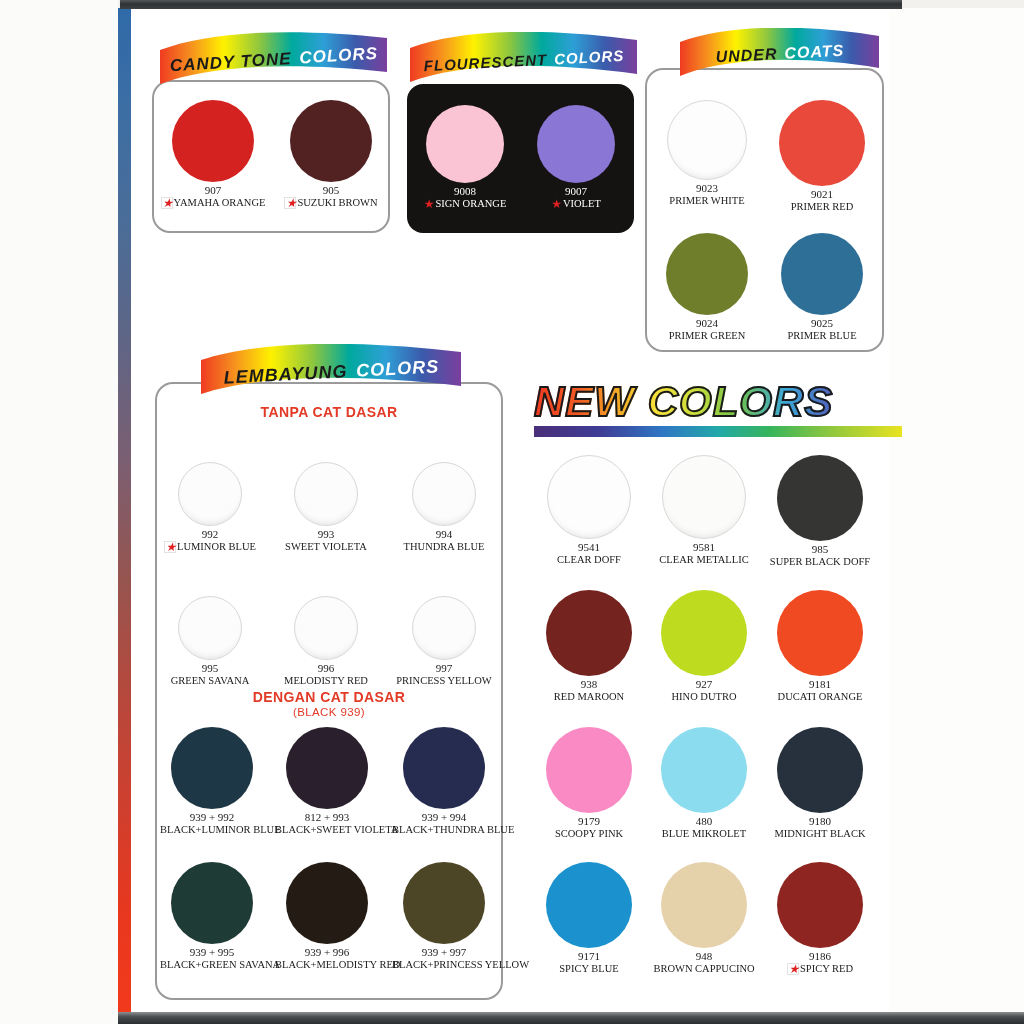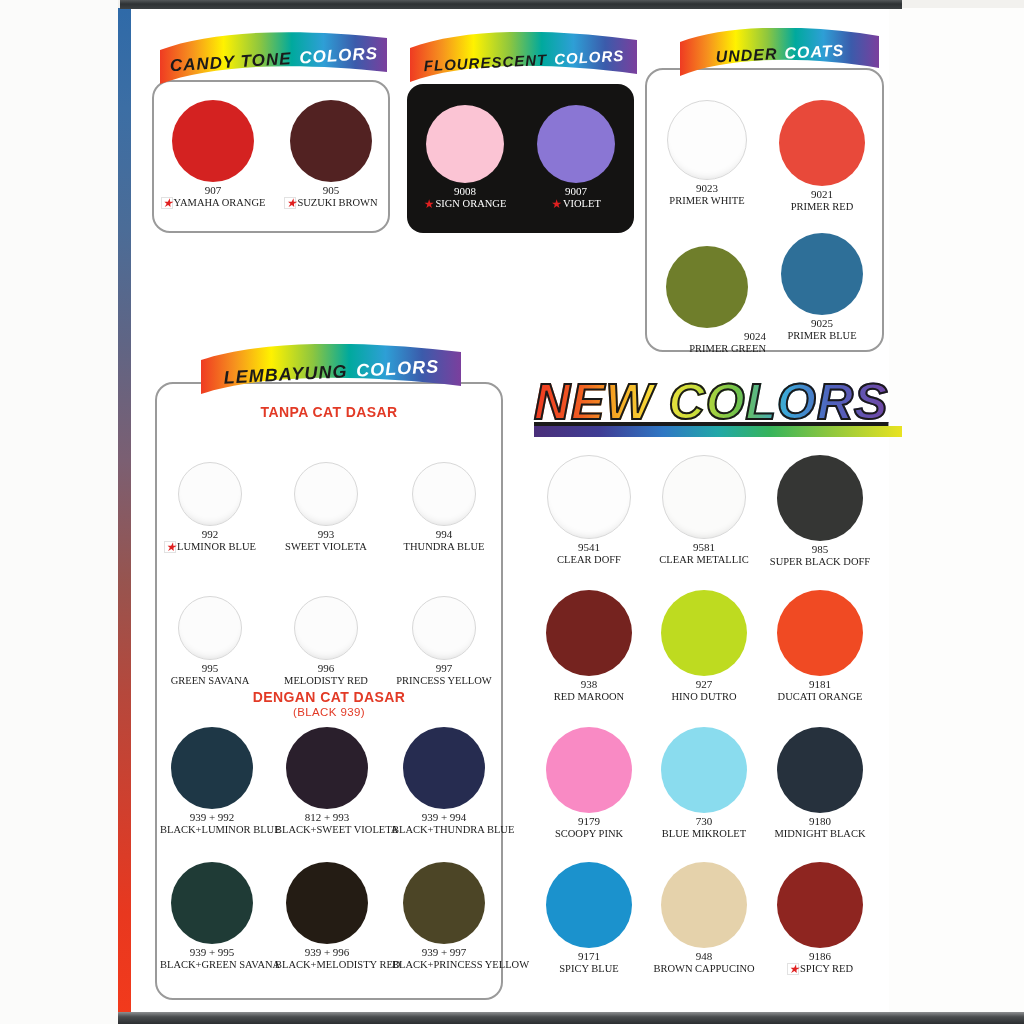--- a/index.html
+++ b/index.html
@@ -137,35 +137,34 @@
     letter-spacing:.4px;
   }
   .sub-head small{ font-weight:normal; font-size:11.5px; display:block; margin-top:1px;}
 
   
   .newcolors{
     position:absolute;
     left:534px; top:381px; width:370px; height:42px;
   }
   .nc-title{
-    font-size:50px;
+    font-size:42px;
     font-weight:bold;
     font-style:italic;
     letter-spacing:1px;
     line-height:42px;
     background:linear-gradient(90deg,
       #ef3b22 0%, #f05a22 12%, #f5a623 22%, #f7e13b 33%,
       #c8dd3b 44%, #6fc24a 55%, #3ba7d9 68%, #4f63bd 80%, #7b3fa0 100%);
     -webkit-background-clip:text;
     background-clip:text;
     color:transparent;
     -webkit-text-stroke:2px #1a1a1a;
     paint-order:stroke fill;
     white-space:nowrap;
-    text-decoration:underline;
   }
   .nc-bar{
     position:absolute; left:534px; top:426px; width:368px; height:11px;
     background:linear-gradient(90deg,
       #4a2f7a 0%, #3f3d95 18%, #2f77c4 35%, #22a8a8 50%,
       #36b45c 64%, #8cc63f 80%, #e9e321 100%);
   }
 </style>
 </head>
 <body>
@@ -302,21 +301,21 @@
   <div class="code">9023</div>
   <div class="cname">PRIMER WHITE</div>
 </div>
 
 <div class="swatch" style="left:763px; top:100px; width:118px;">
   <span class="dot" style="width:86px;height:86px;background:#e8493a;"></span>
   <div class="code">9021</div>
   <div class="cname">PRIMER RED</div>
 </div>
 
-<div class="swatch" style="left:648px; top:246px; width:118px;text-align:right;">
+<div class="swatch" style="left:648px; top:233px; width:118px;">
   <span class="dot" style="width:82px;height:82px;background:#6f7e2b;"></span>
   <div class="code">9024</div>
   <div class="cname">PRIMER GREEN</div>
 </div>
 
 <div class="swatch" style="left:763px; top:233px; width:118px;">
   <span class="dot" style="width:82px;height:82px;background:#2e6f98;"></span>
   <div class="code">9025</div>
   <div class="cname">PRIMER BLUE</div>
 </div>
@@ -459,21 +458,21 @@
   <div class="cname">DUCATI ORANGE</div>
 </div>
 
 <div class="swatch" style="left:530px; top:727px; width:118px;">
   <span class="dot" style="width:86px;height:86px;background:#f98ac4;"></span>
   <div class="code">9179</div>
   <div class="cname">SCOOPY PINK</div>
 </div>
 <div class="swatch" style="left:645px; top:727px; width:118px;">
   <span class="dot" style="width:86px;height:86px;background:#8adcee;"></span>
-  <div class="code">730</div>
+  <div class="code">480</div>
   <div class="cname">BLUE MIKROLET</div>
 </div>
 <div class="swatch" style="left:761px; top:727px; width:118px;">
   <span class="dot" style="width:86px;height:86px;background:#26313d;"></span>
   <div class="code">9180</div>
   <div class="cname">MIDNIGHT BLACK</div>
 </div>
 
 <div class="swatch" style="left:530px; top:862px; width:118px;">
   <span class="dot" style="width:86px;height:86px;background:#1b92cd;"></span>

